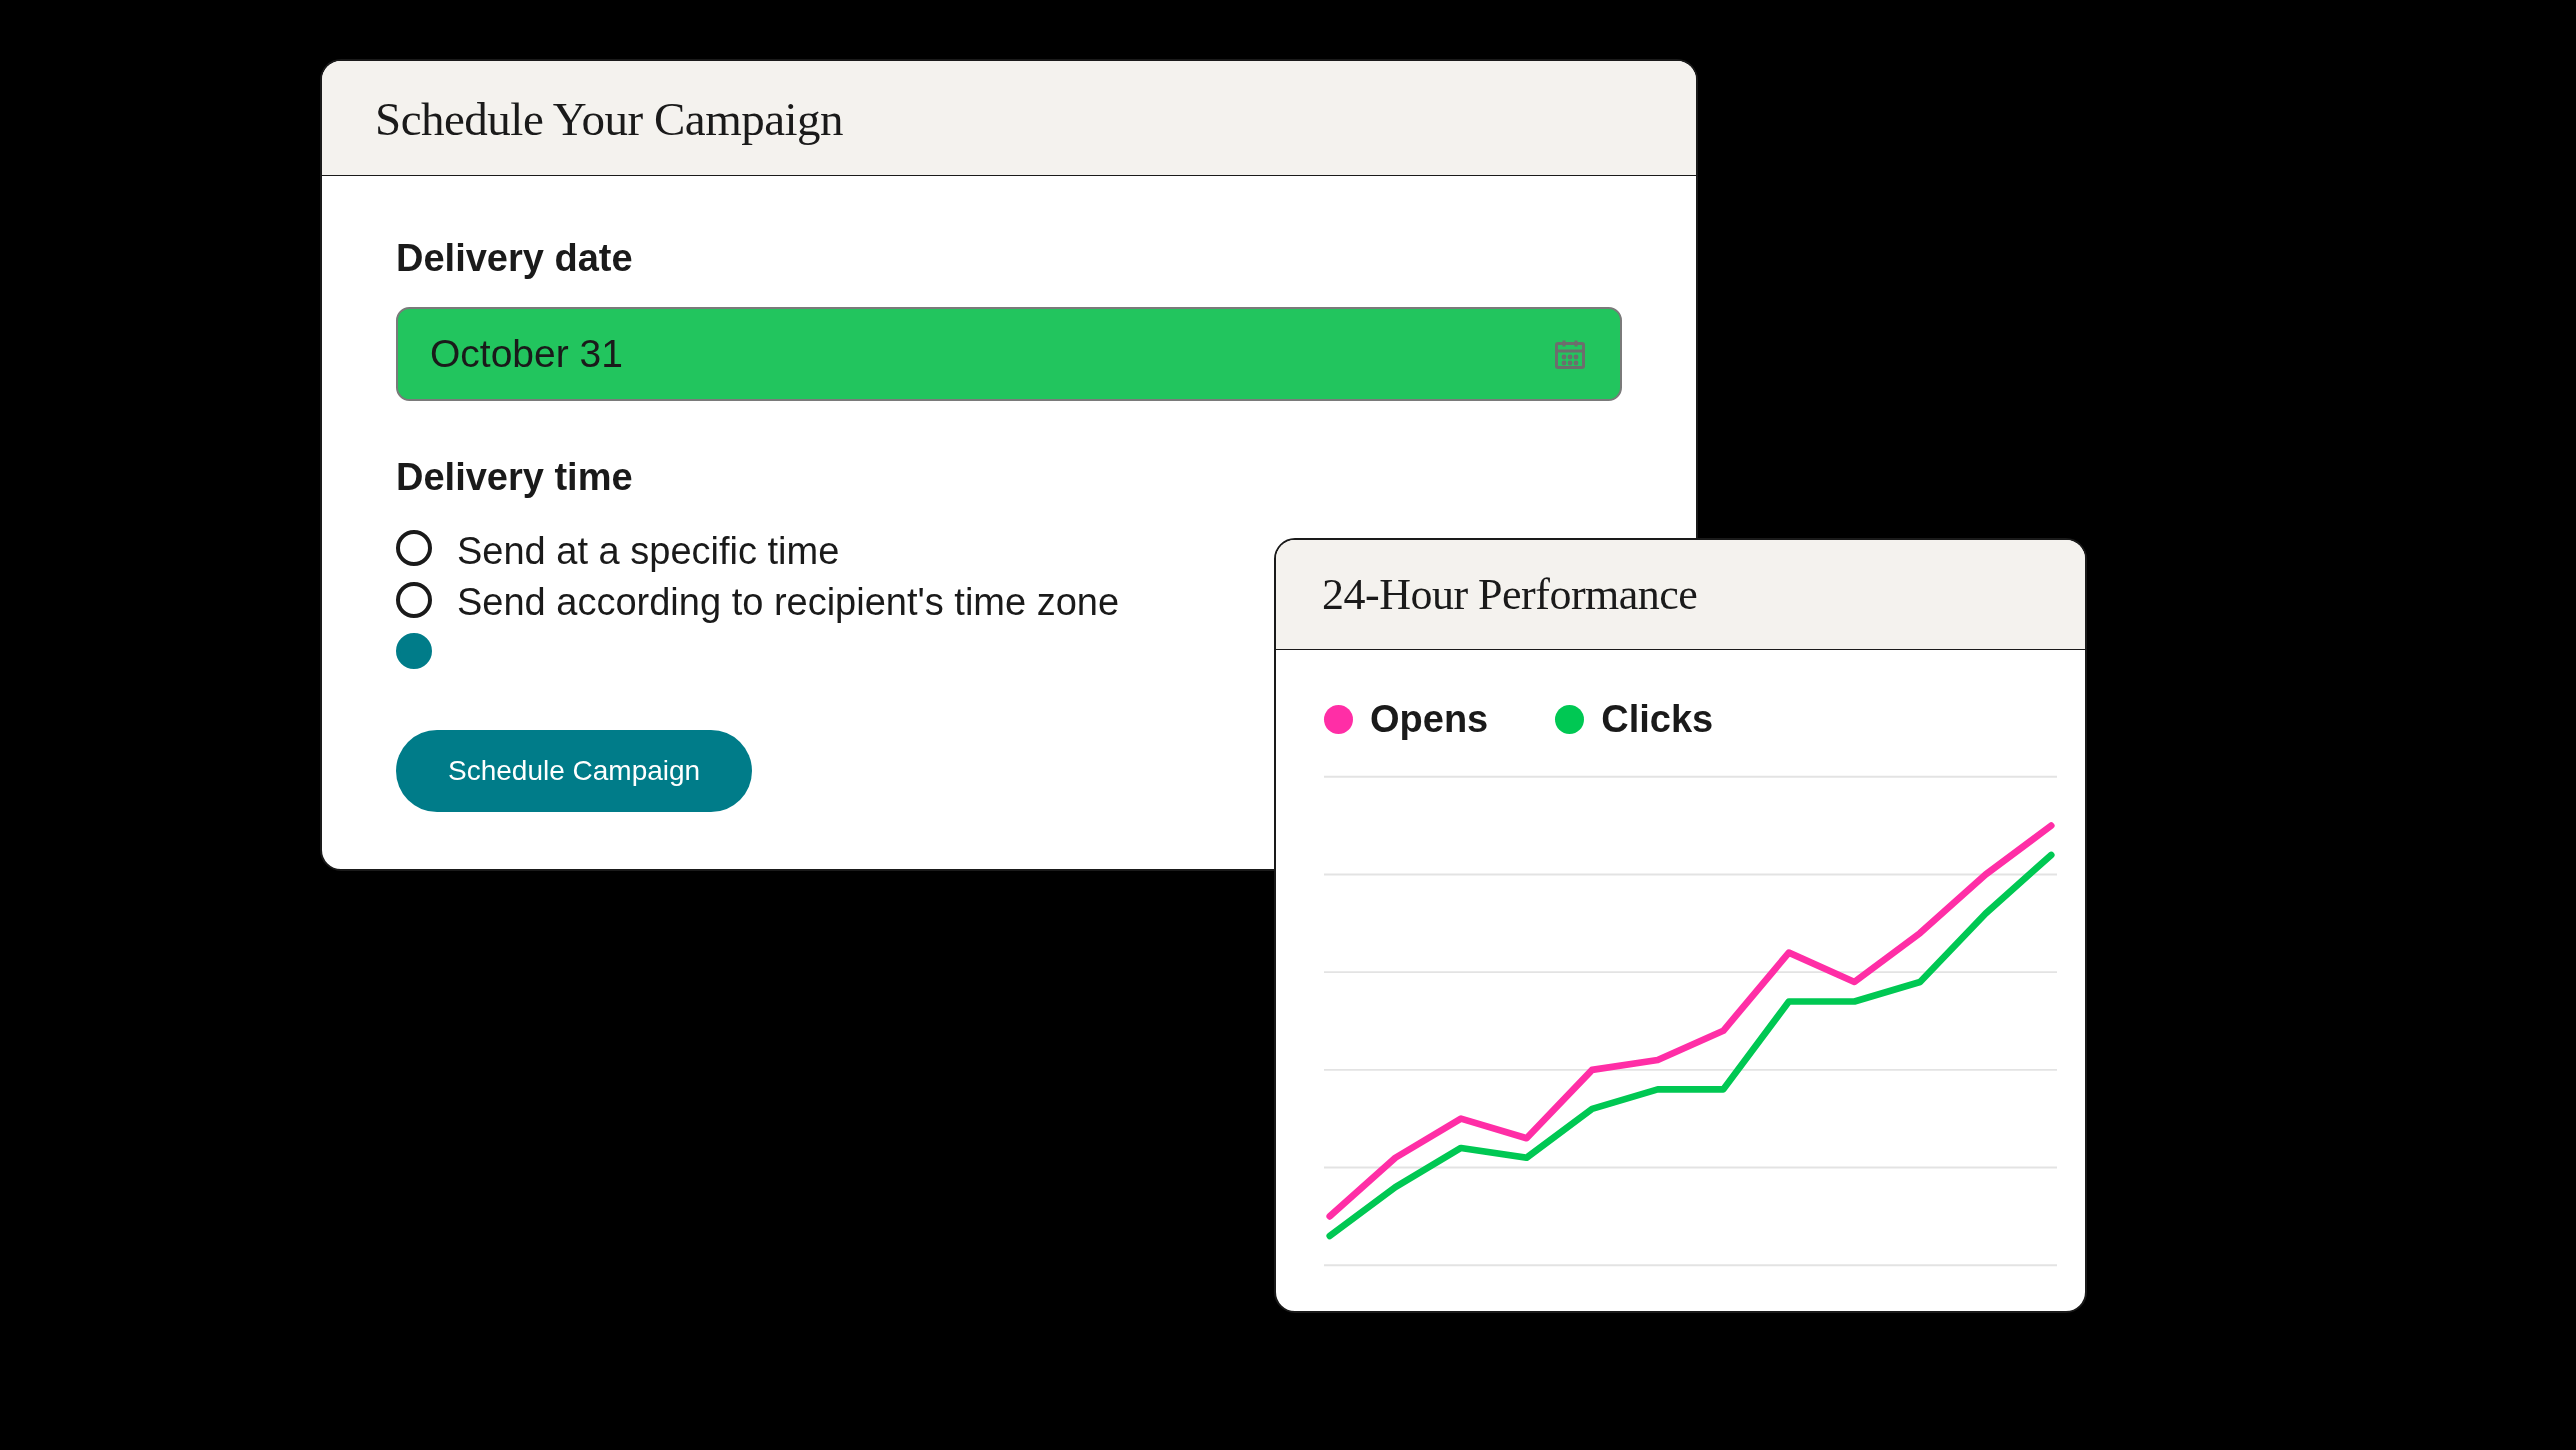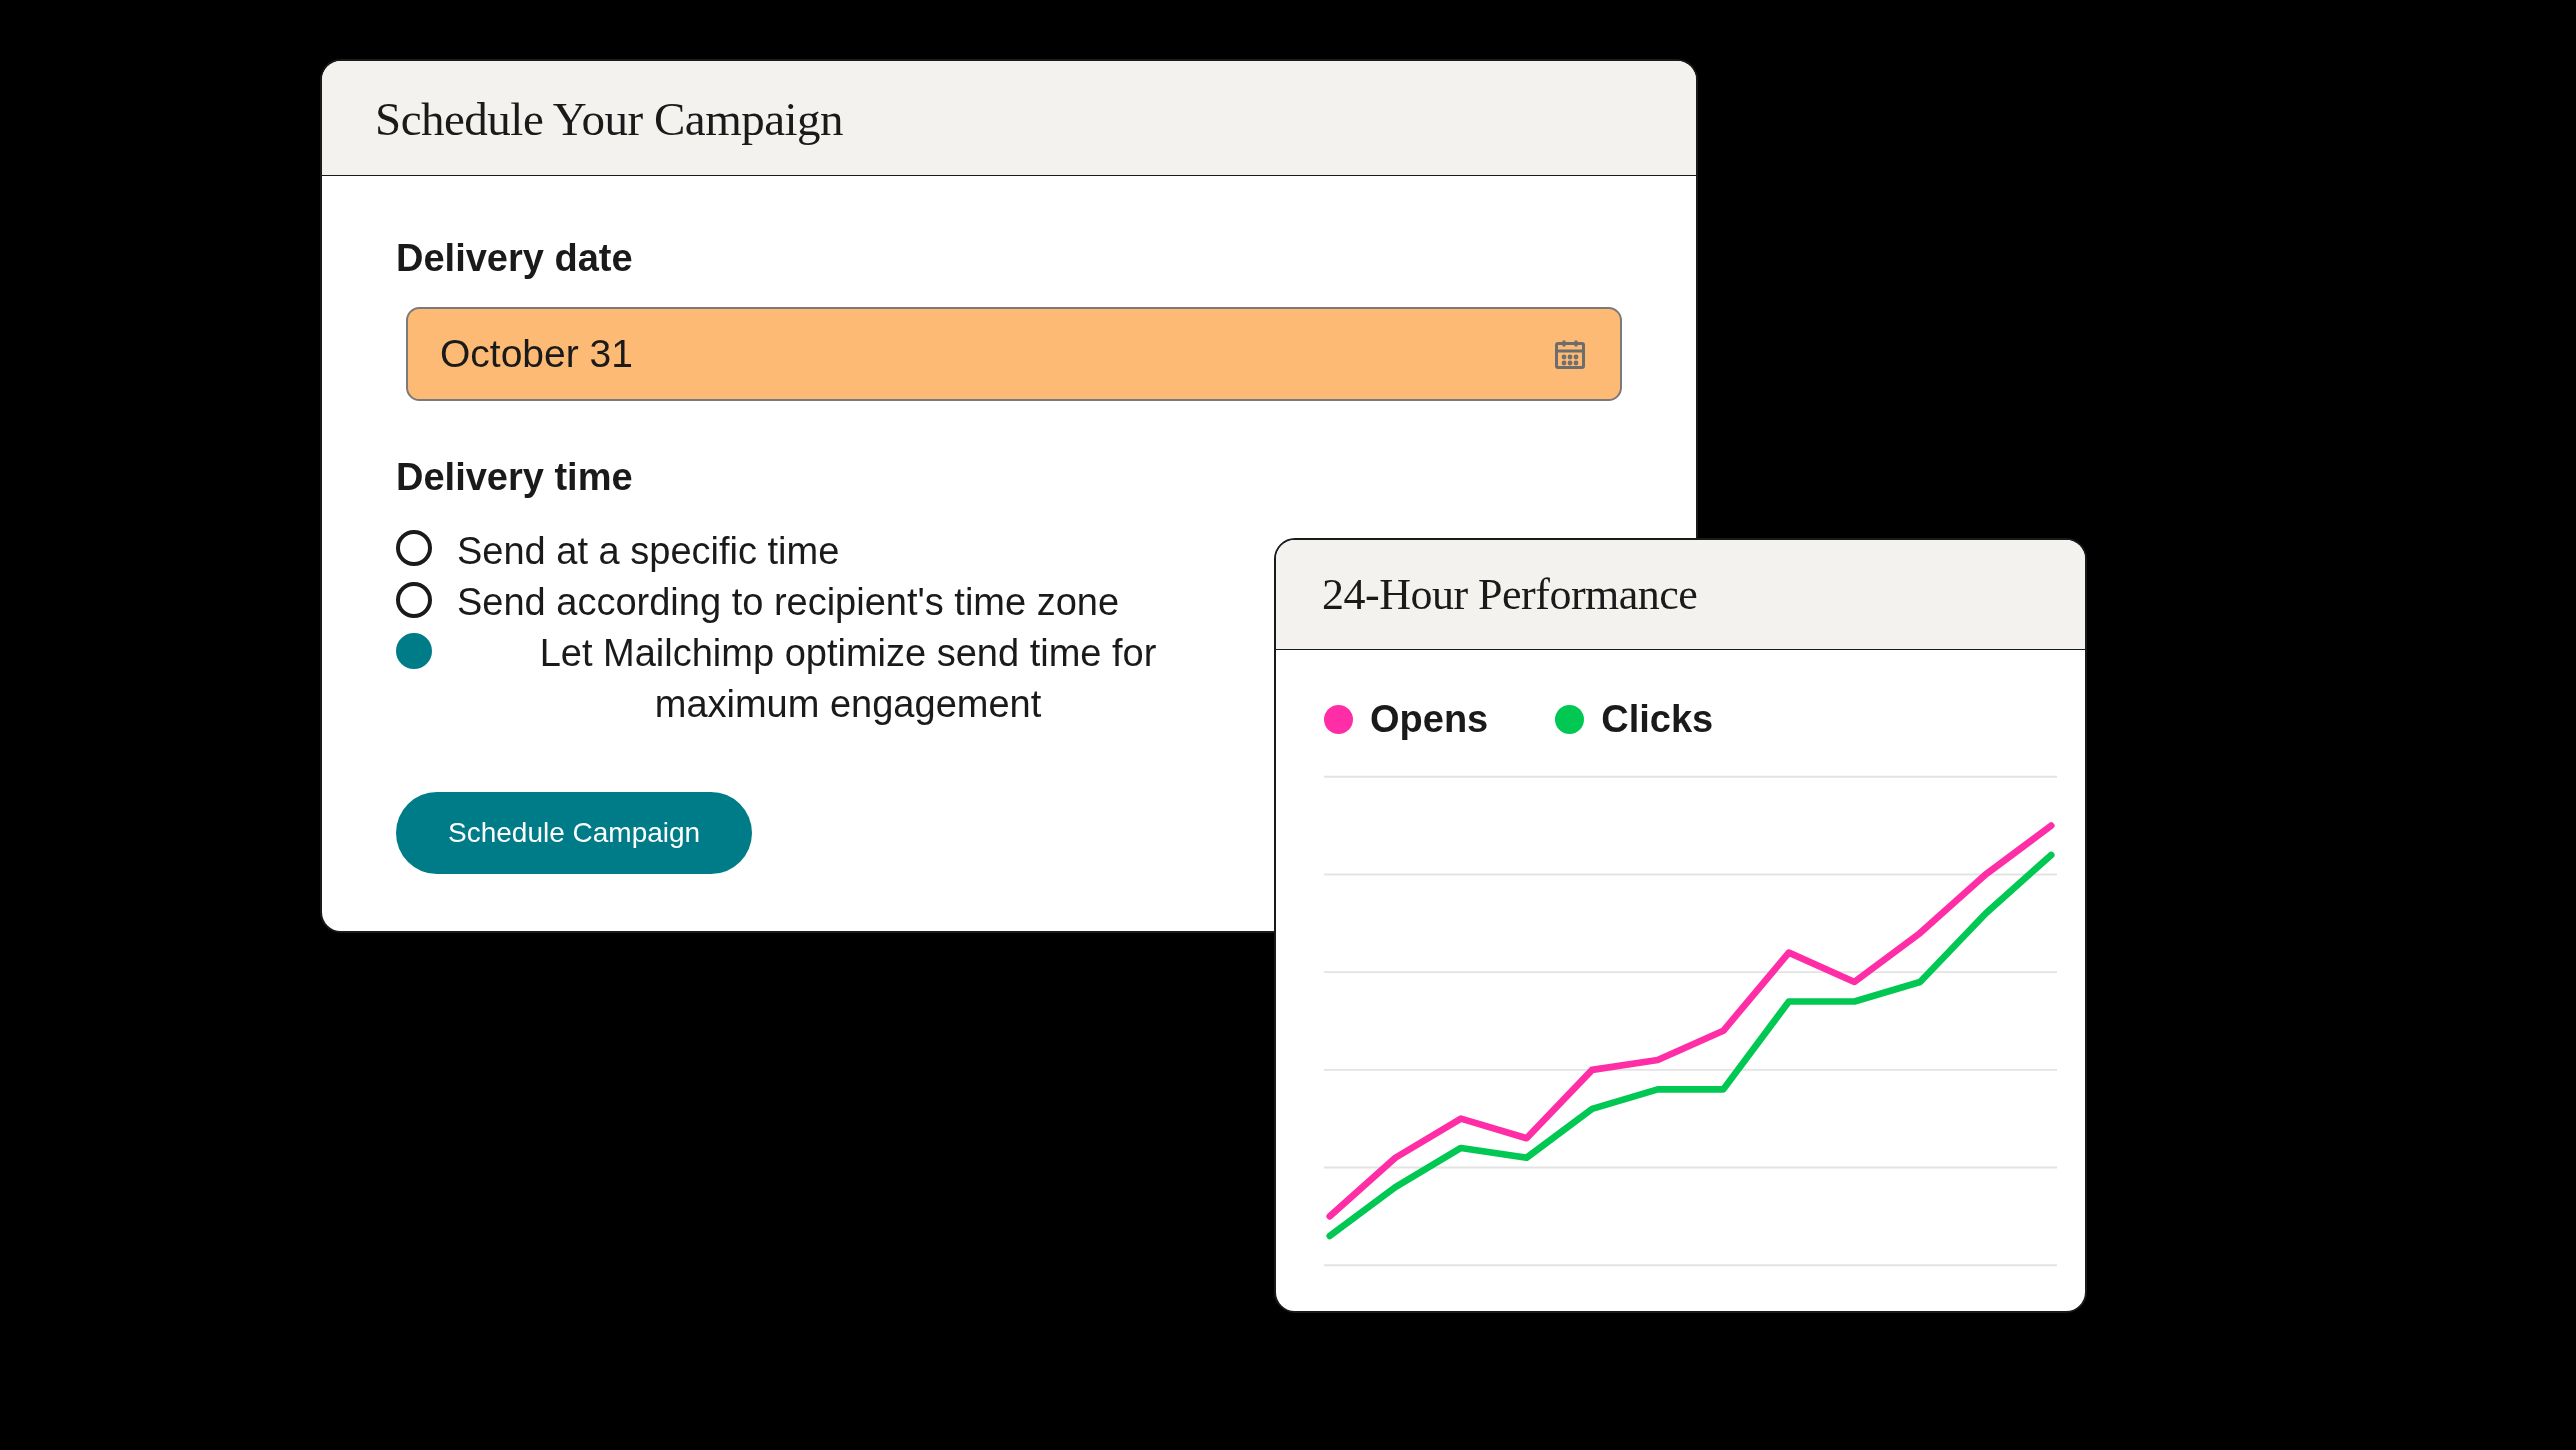--- a/index.html
+++ b/index.html
@@ -49,23 +49,22 @@
   .date-input {
     display: flex;
     align-items: center;
     justify-content: space-between;
     border: 2.9px solid #7a7a7a;
     border-radius: 13.4px;
     padding: 23px 32px;
     font-size: 39px;
     color: #1a1a1a;
     margin-bottom: 55px;
-    background: #fdba74;
+    background: #22c55e;
     cursor: text;
-    margin-left: 10px;
   }
   .calendar-icon {
     width: 36px;
     height: 36px;
     flex-shrink: 0;
   }
   .calendar-icon svg { width: 100%; height: 100%; display: block; }
 
   .radio-group { display: flex; flex-direction: column; margin-bottom: 61px; text-align: center; }
   .radio-item {
@@ -182,21 +181,20 @@
     <div class="radio-item">
           <span class="radio-circle"></span>
           <span class="radio-label">Send at a specific time</span>
         </div>
         <div class="radio-item">
           <span class="radio-circle"></span>
           <span class="radio-label">Send according to recipient's time zone</span>
         </div>
         <div class="radio-item">
           <span class="radio-circle selected"></span>
-          <span class="radio-label">Let Mailchimp optimize send time for maximum engagement</span>
         </div>
       </div>
 
     <button class="primary-btn">Schedule Campaign</button>
   </div>
 </div>
 
 <div id="perf-card" class="card">
   <div id="perf-header" class="card-header">24-Hour Performance</div>
   <div id="perf-body">

